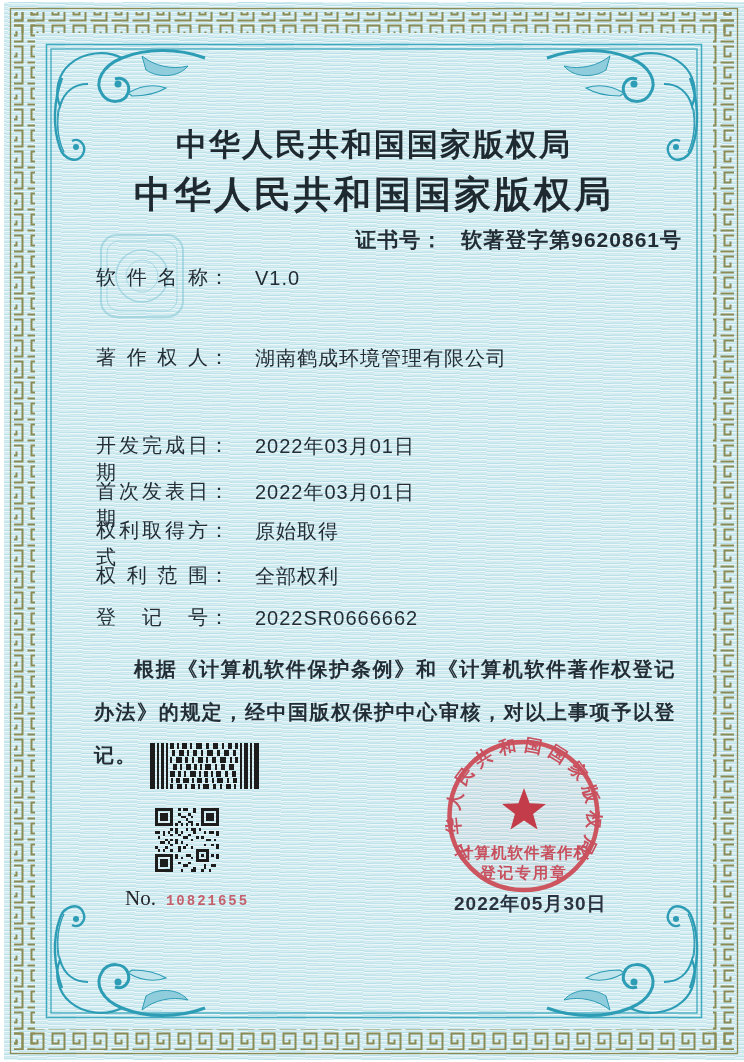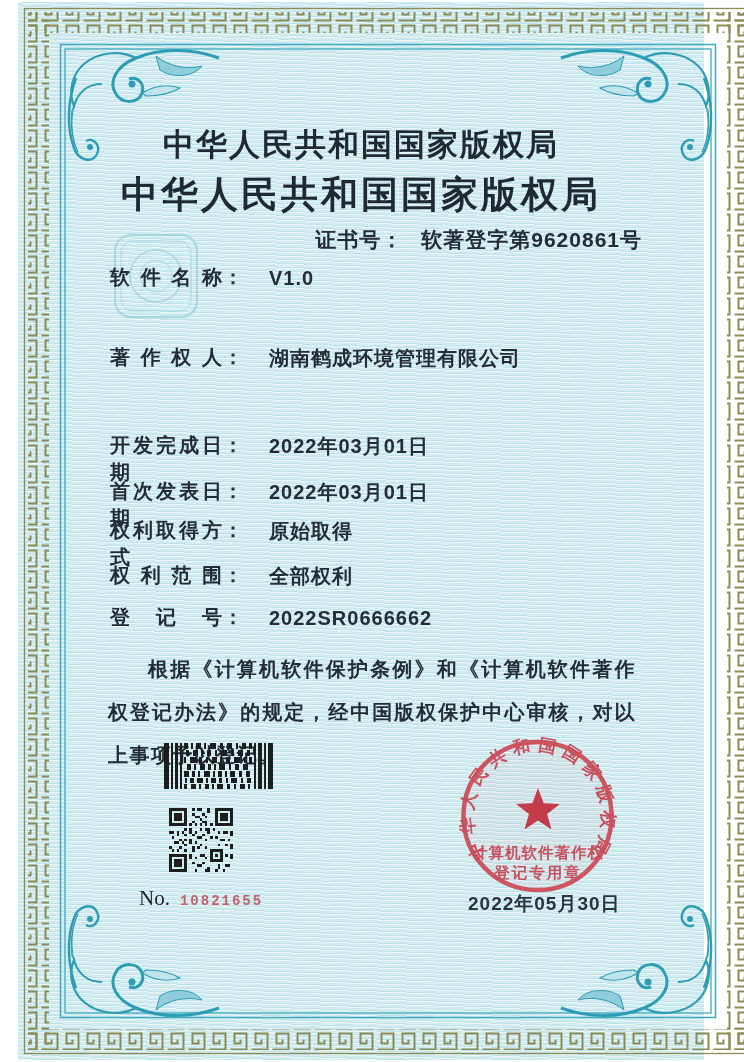--- a/index.html
+++ b/index.html
@@ -1,31 +1,31 @@
 <!DOCTYPE html>
 <html style="--accent_teal: #2d9cb5; --border_olive: #8b8c55; --seal_red: #cd5560; --star_red: #c23c49; --serial_red: #c4606c; --background: #d6edf2; --text: #232d36;"><head>
 <meta charset="utf-8">
 <style>
   html,body{margin:0;padding:0;}
   body{width:744px;height:1062px;background:#ffffff;overflow:hidden;
        font-family:"Liberation Sans", sans-serif;}
   .page{position:relative;width:744px;height:1062px;background:#fff;}
-  .cert{position:absolute;left:18px;top:2px;width:686px;height:1058px;
+  .cert{position:absolute;left:4px;top:2px;width:740px;height:1058px;
         background-color:#d6edf2;
         background-image:
           repeating-linear-gradient(2deg, rgba(255,255,255,.55) 0 1px, rgba(122,200,214,.22) 1px 2px, rgba(255,255,255,0) 2px 4px),
           repeating-linear-gradient(-4deg, rgba(92,182,200,.10) 0 1px, rgba(255,255,255,0) 1px 3px);
         color:#232d36;}
   .frame-svg{position:absolute;left:0;top:0;pointer-events:none;}
   .txt{position:absolute;font-weight:700;}
   .authority{left:0;right:0;top:122px;text-align:center;font-size:31px;letter-spacing:2px;color:#1f2930;}
   .cert-title{left:0;right:0;top:168px;text-align:center;font-size:37px;letter-spacing:3px;color:#1f2930;}
   .certno{top:224px;right:62px;font-size:21px;letter-spacing:1px;}
   .certno .gap{display:inline-block;width:18px;}
-  .row{position:absolute;left:92px;display:flex;align-items:flex-start;font-weight:700;font-size:20px;}
+  .row{position:absolute;left:92px;display:flex;align-items:flex-start;font-weight:400;font-size:20px;}
   .flabel{display:inline-block;width:112px;text-align:justify;text-align-last:justify;}
   .colon{display:inline-block;margin-left:1px;}
   .fvalue{margin-left:26px;letter-spacing:1px;line-height:28px;max-width:470px;}
   .statement{left:90px;right:68px;top:646px;font-size:20px;font-weight:700;line-height:43px;
              text-indent:2em;text-align:justify;letter-spacing:1.5px;}
   .code{position:absolute;}
   .serial{left:121px;top:884px;font-size:21px;}
   .serial .no{font-family:"Liberation Serif", serif;font-weight:400;color:#24262a;}
   .serial .num{font-family:"Liberation Mono", monospace;font-weight:700;margin-left:10px;
                color:var(--serial_red,#c4606c);letter-spacing:2px;font-size:14px;}

